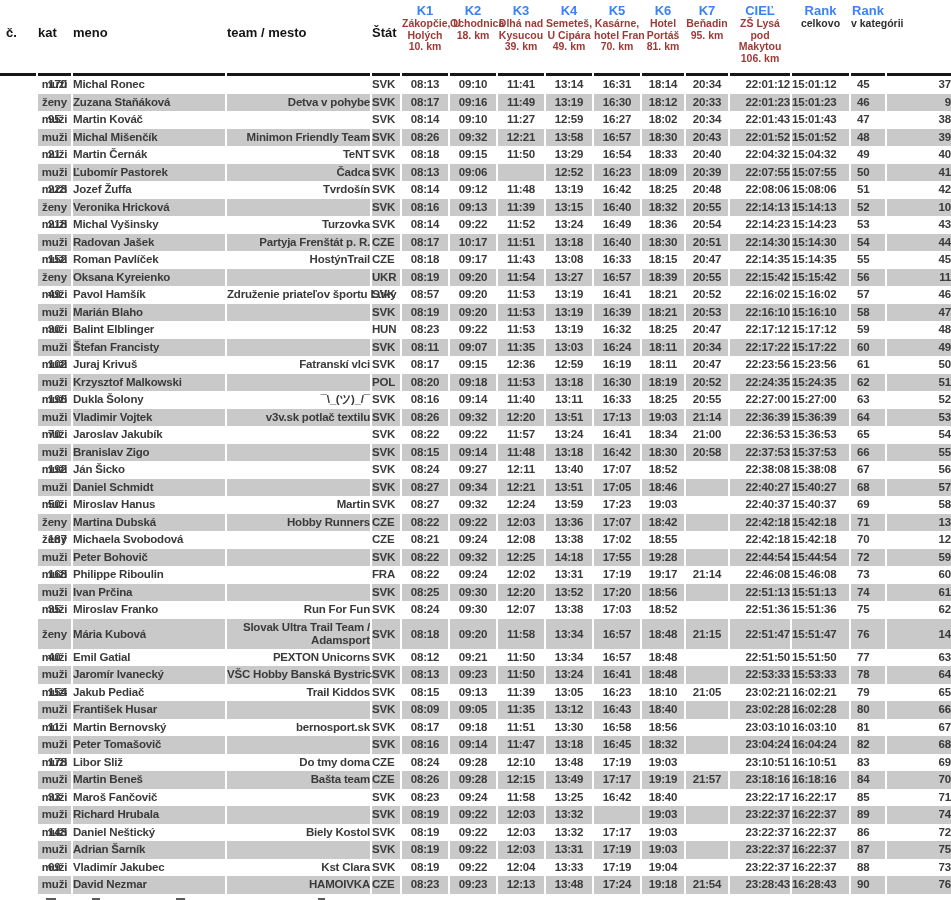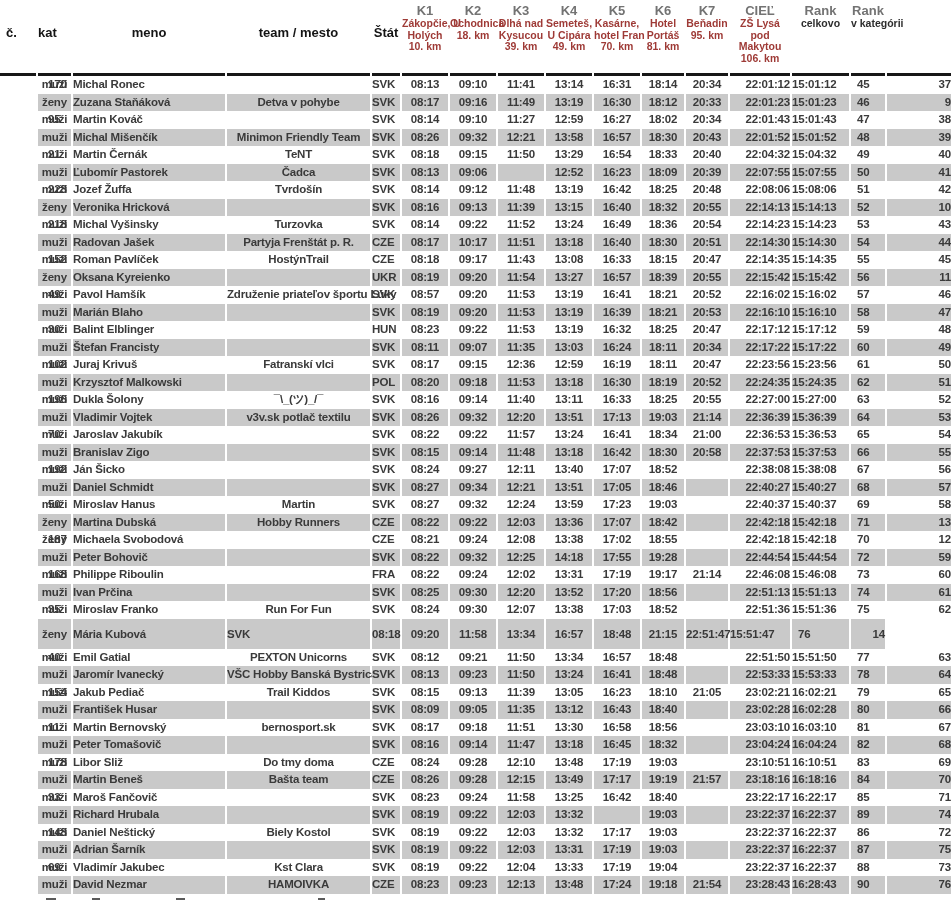--- a/index.html
+++ b/index.html
@@ -11,42 +11,42 @@
   }
   .tbl { width:951px; }
   .grid {
     display:grid;
     grid-template-columns:36px 33px 152px 143px 28px 46px 46px 46px 46px 46px 42px 42px 60px 57px 34px 64px;
     column-gap:2px;
   }
   
   .hdr { height:73px; padding-top:4px; }
   .hcell { overflow:visible; }
-  .h-main { font-size:13px; line-height:14px; font-weight:bold; color:#737373; text-align:center; white-space:nowrap; }
+  .h-main { font-size:13px; line-height:14px; font-weight:bold; color:#3b82f6; text-align:center; white-space:nowrap; }
   .h-sub  { font-size:10.5px; line-height:11.5px; font-weight:bold; color:#9e3a36; text-align:center; white-space:nowrap; }
   .h-sub.dark { color:#2d2d2d; }
   .h-plain { font-size:13px; line-height:14px; font-weight:bold; color:#141414; padding-top:22px; white-space:nowrap; }
   .ta-l { text-align:left; }
-  .ta-c { text-align:center; }
+  .ta-c { text-align:left; }
   .pl6 { padding-left:6px; }
   
   .ulrow > div { height:3px; background:#171717; }
   
   .row > div {
     height:17.5px; line-height:17.5px;
     font-size:11.5px; font-weight:bold; color:#3a3a3a;
     letter-spacing:-0.2px; white-space:nowrap; overflow:visible;
   }
   .row.stripe > div { background:#c9c9c9; }
   .row.tall > div { height:30px; line-height:30px; }
   .row.tall .al-team { white-space:normal; line-height:13.5px; padding-top:2px; }
   .al-c    { text-align:left; padding-right:3px;margin-left:48px; }
   .al-kat  { text-align:center; }
   .al-meno { text-align:left; }
-  .al-team { text-align:center; }
+  .al-team { text-align:right; }
   .al-stat { }
   .al-k    { text-align:center; }
   .al-ciel { text-align:right; }
   .al-total{ }
   .al-rank { text-align:left; padding-left:6px; }
   .al-rankkat { text-align:right; padding-left:20px; }
   
   .partial { position:relative; height:7px; overflow:hidden; }
   .partial .m { position:absolute; top:4px; height:3px; background:#5a5a5a; }
 </style>
@@ -700,20 +700,21 @@
         <div class="al-k"></div>
         <div class="al-ciel">22:51:36</div>
         <div class="al-total">15:51:36</div>
         <div class="al-rank">75</div>
         <div class="al-rankkat">62</div>
       </div>
       <div class="grid row stripe tall">
         <div class="al-c">119</div>
         <div class="al-kat">ženy</div>
         <div class="al-meno">Mária Kubová</div>
+        <div class="al-team">Slovak Ultra Trail Team / Adamsport</div>
         <div class="al-stat">SVK</div>
         <div class="al-k">08:18</div>
         <div class="al-k">09:20</div>
         <div class="al-k">11:58</div>
         <div class="al-k">13:34</div>
         <div class="al-k">16:57</div>
         <div class="al-k">18:48</div>
         <div class="al-k">21:15</div>
         <div class="al-ciel">22:51:47</div>
         <div class="al-total">15:51:47</div>

